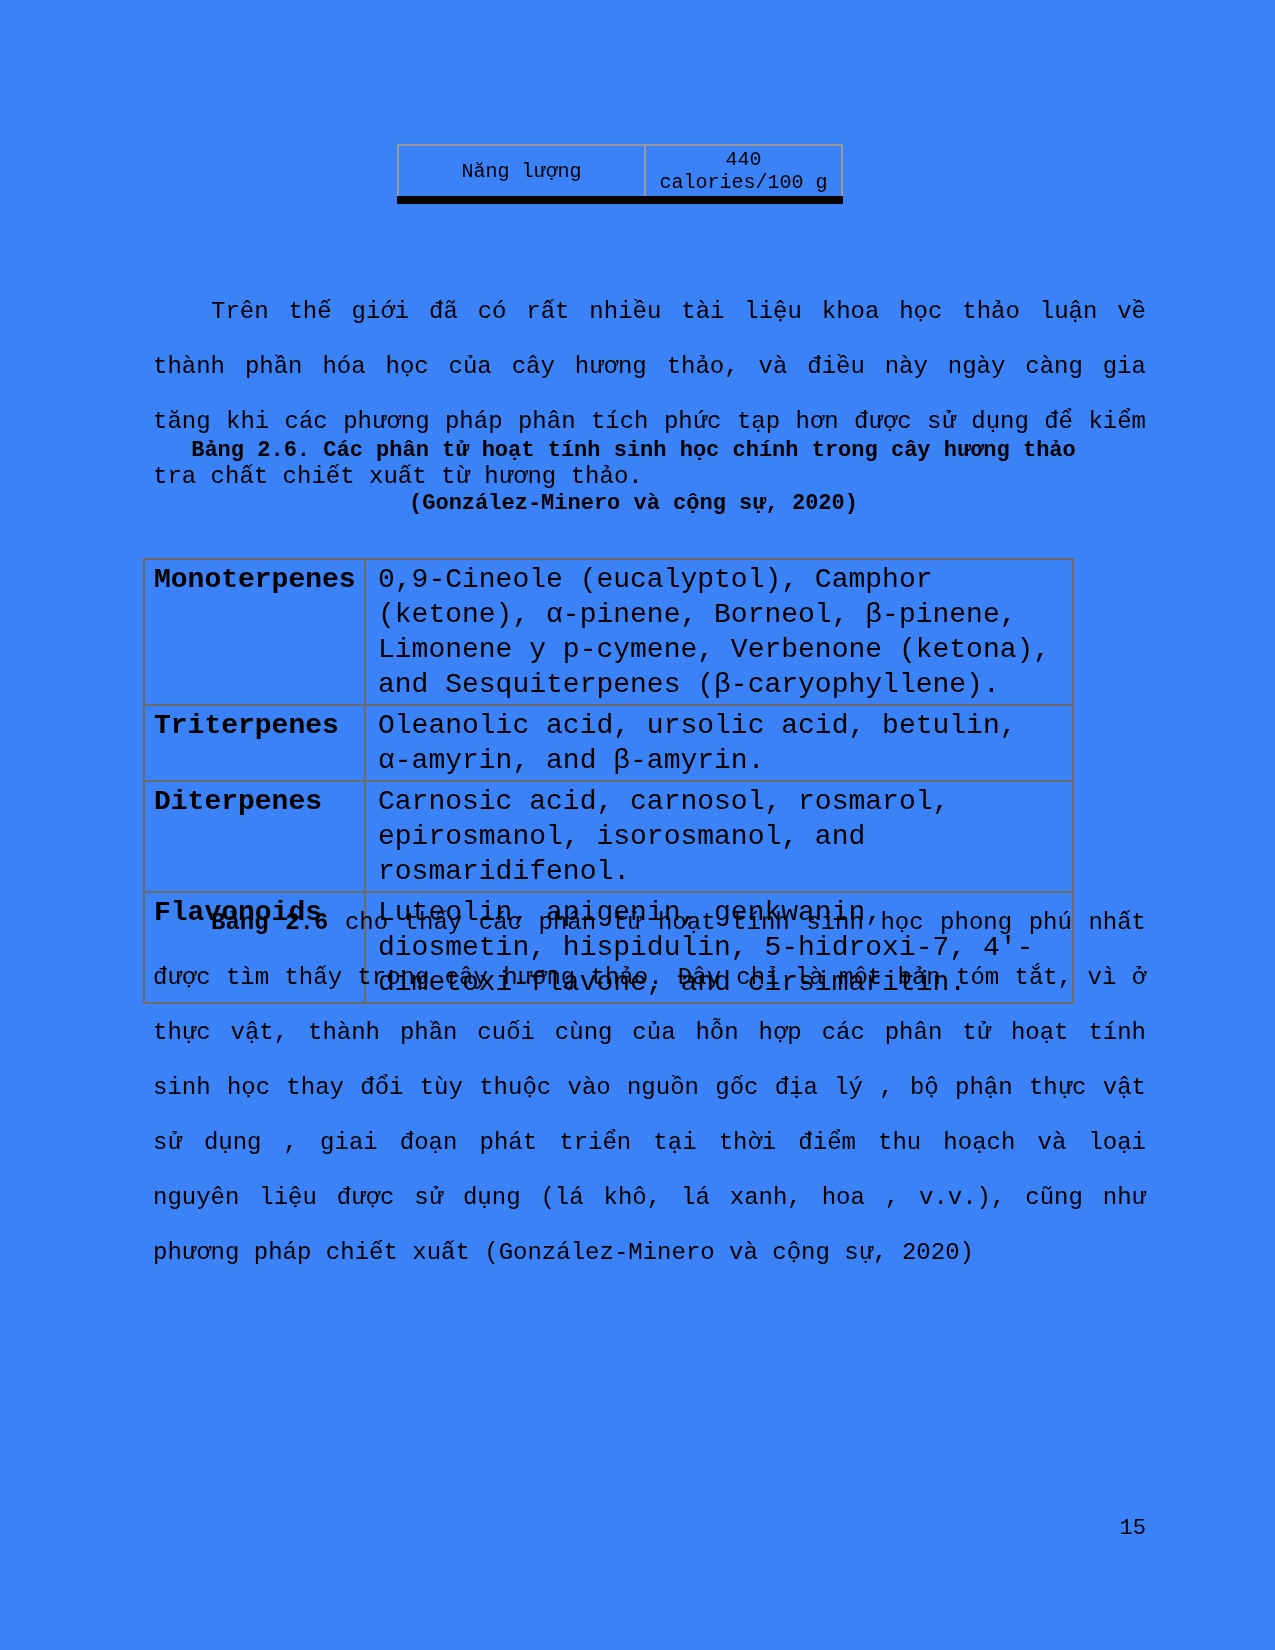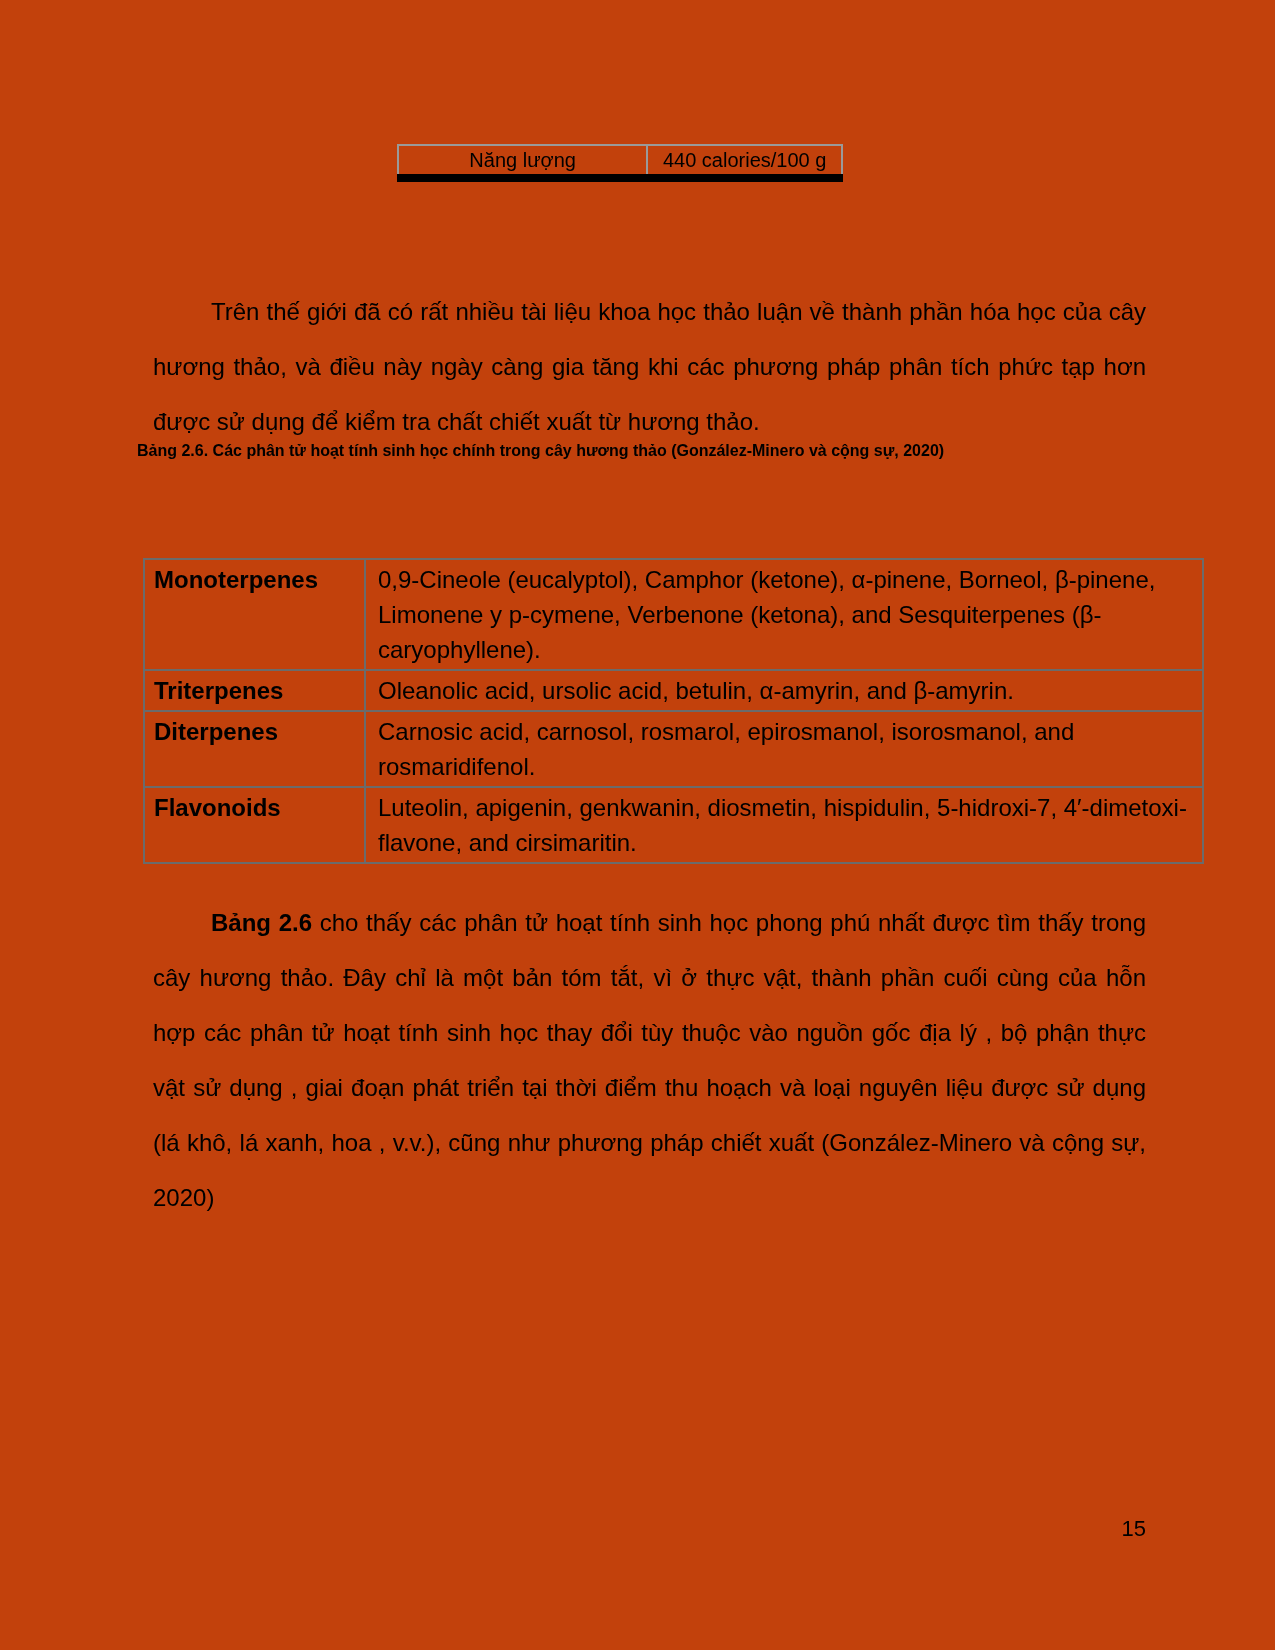--- a/index.html
+++ b/index.html
@@ -4,22 +4,22 @@
 <style>
   html, body {
     margin: 0;
     padding: 0;
     background: #e8e8e8;
   }
   .page {
     position: relative;
     width: 1275px;
     height: 1650px;
-    background: #c2410c;
-    font-family: Liberation Sans, sans-serif;
+    background: #3b82f6;
+    font-family: Liberation Mono, monospace;
     color: #000000;
     overflow: hidden;
   }
 
   
   .fragment-table {
     position: absolute;
     top: 144px;
     left: 397px;
     width: 446px;
@@ -51,35 +51,35 @@
   .para-1 { top: 268px; }
   .para-2 { top: 879px; }
   .bold { font-weight: bold; }
 
   
   .table-caption {
     position: absolute;
     top: 424px;
     left: 137px;
     width: 993px;
-    font-size: 16px;
+    font-size: 22px;
     font-weight: bold;
     line-height: 53px;
-    text-align: left;
+    text-align: center;
     margin: 0;
   }
 
   
   .main-table {
     position: absolute;
     top: 558px;
     left: 143px;
-    width: 1061px;
+    width: 931px;
     border-collapse: collapse;
-    font-size: 24px;
+    font-size: 28px;
     table-layout: fixed;
   }
   .main-table td {
     border: 2px solid #6b6b6b;
     vertical-align: top;
     line-height: 35px;
     padding: 2px 10px;
   }
   .main-table td.cat-cell {
     width: 200px;

